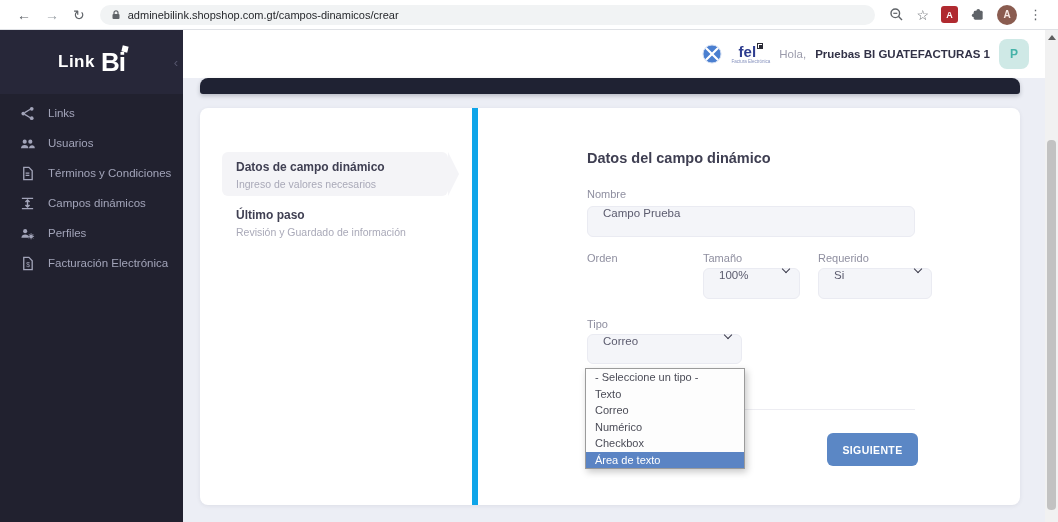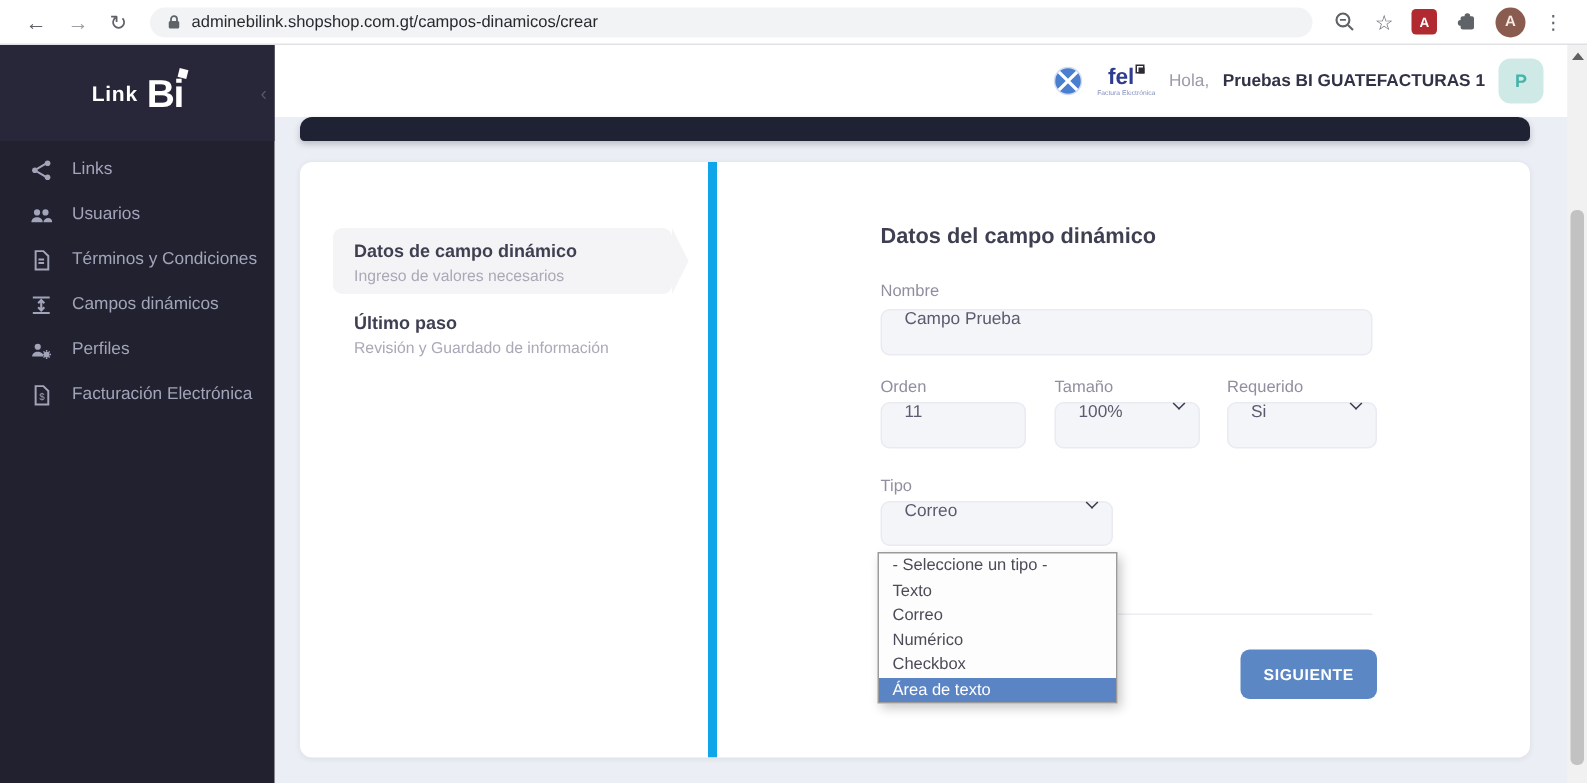--- a/index.html
+++ b/index.html
@@ -42,21 +42,21 @@
 
   
   .sidebar {
     position:absolute; left:0; top:30px; width:183px; height:492px;
     background:#21212f; z-index:10;
   }
   .logo-area {
     height:64px; background:#272739; display:flex; align-items:center;
     justify-content:center; position:relative;
   }
-  .logo-word { color:#fff; font-size:14px; font-weight:600; letter-spacing:.5px; margin-right:6px; }
+  .logo-word { color:#fff; font-size:17px; font-weight:600; letter-spacing:.5px; margin-right:6px; }
   .logo-accent { color:#fff; font-size:26px; font-weight:800; letter-spacing:-1px; position:relative; line-height:1; }
   .logo-accent::after {
     content:""; position:absolute; top:-3px; right:-3px; width:6px; height:6px;
     background:#fff; transform:rotate(14deg);
   }
   .collapse-chev {
     position:absolute; right:5px; top:50%; transform:translateY(-50%);
     color:#55556d; font-size:13px; cursor:pointer;
   }
   .menu { padding-top:4px; }
@@ -125,21 +125,21 @@
   }
   .fld.sel { cursor:pointer; justify-content:space-between; }
   .chev {
     width:6px; height:6px; border-right:1.8px solid #3a3a4a; border-bottom:1.8px solid #3a3a4a;
     transform:rotate(45deg); margin-top:-3px; flex:0 0 auto;
   }
   .f-nombre { top:98px; left:0; width:328px; height:31px; }
   .l-nombre { top:80px; left:0; }
   .l-orden { top:144px; left:0; }  .f-orden { top:160px; left:0; width:97px; height:31px; }
   .l-tamano { top:144px; left:116px;text-align:center; } .f-tamano { top:160px; left:116px; width:97px; height:31px; }
-  .l-requerido { top:144px; left:231px; } .f-requerido { top:160px; left:231px; width:100px; height:31px; }
+  .l-requerido { top:144px; left:231px; } .f-requerido { top:160px; left:231px; width:114px; height:31px; }
   .l-tipo { top:210px; left:0; } .f-tipo { top:226px; left:0; width:155px; height:30px; }
 
   .form-divider { position:absolute; left:0; top:301px; width:328px; height:1px; background:#ededf2; }
   .next-btn {
     position:absolute; left:240px; top:325px; width:91px; height:33px;
     background:#5b87c5; border:none; border-radius:6px; color:#fff;
     font-family:inherit; font-size:10.5px; font-weight:bold; letter-spacing:.4px;
     cursor:pointer;
   }
 
@@ -301,23 +301,20 @@
 
   <div class="col-right">
     <div class="form-title">Datos del campo dinámico</div>
 
     <div class="lbl l-nombre">Nombre</div>
     <div class="fld f-nombre">
       <span>Campo Prueba</span>
     </div>
 
     <div class="lbl l-orden">Orden</div>
-    <div class="fld f-orden">
-      <span>11</span>
-    </div>
 
     <div class="lbl l-tamano">Tamaño</div>
     <div class="fld sel f-tamano">
       <span>100%</span>
       <span class="chev"></span>
     </div>
 
     <div class="lbl l-requerido">Requerido</div>
     <div class="fld sel f-requerido">
       <span>Si</span>

